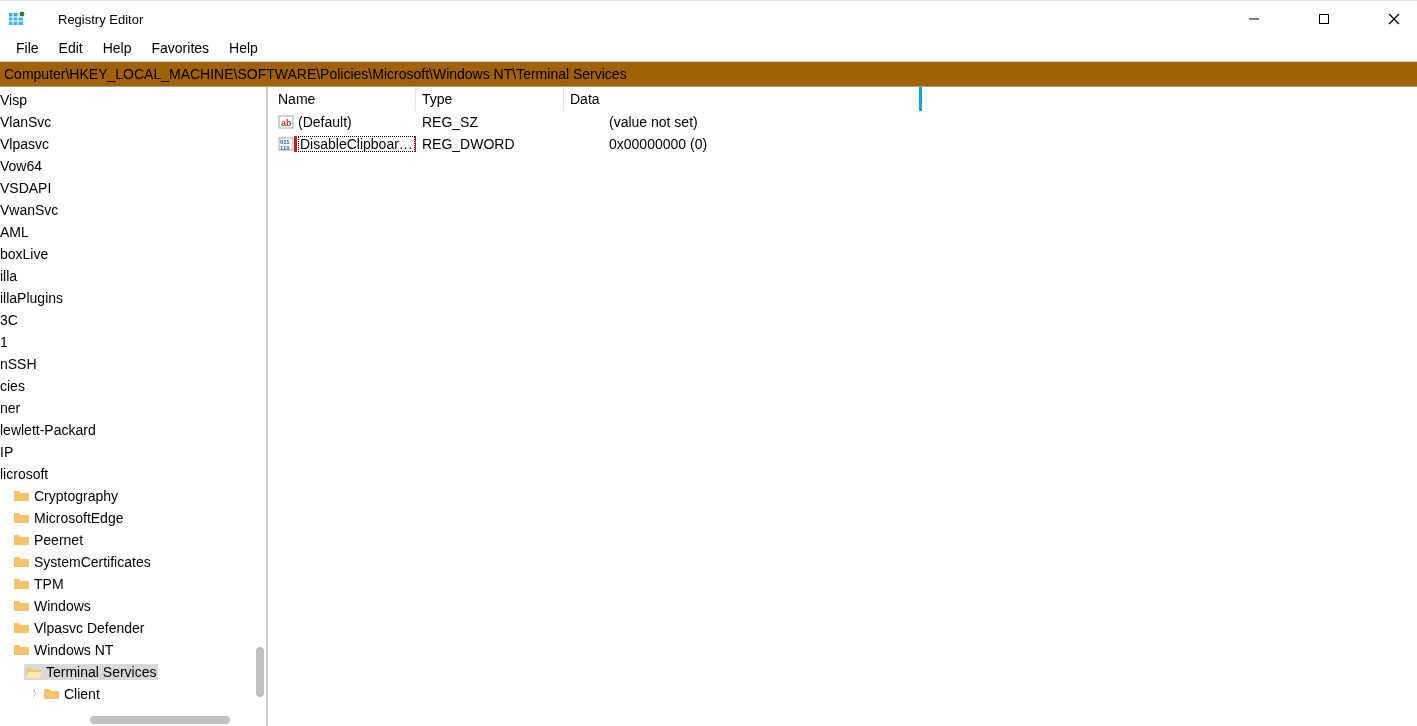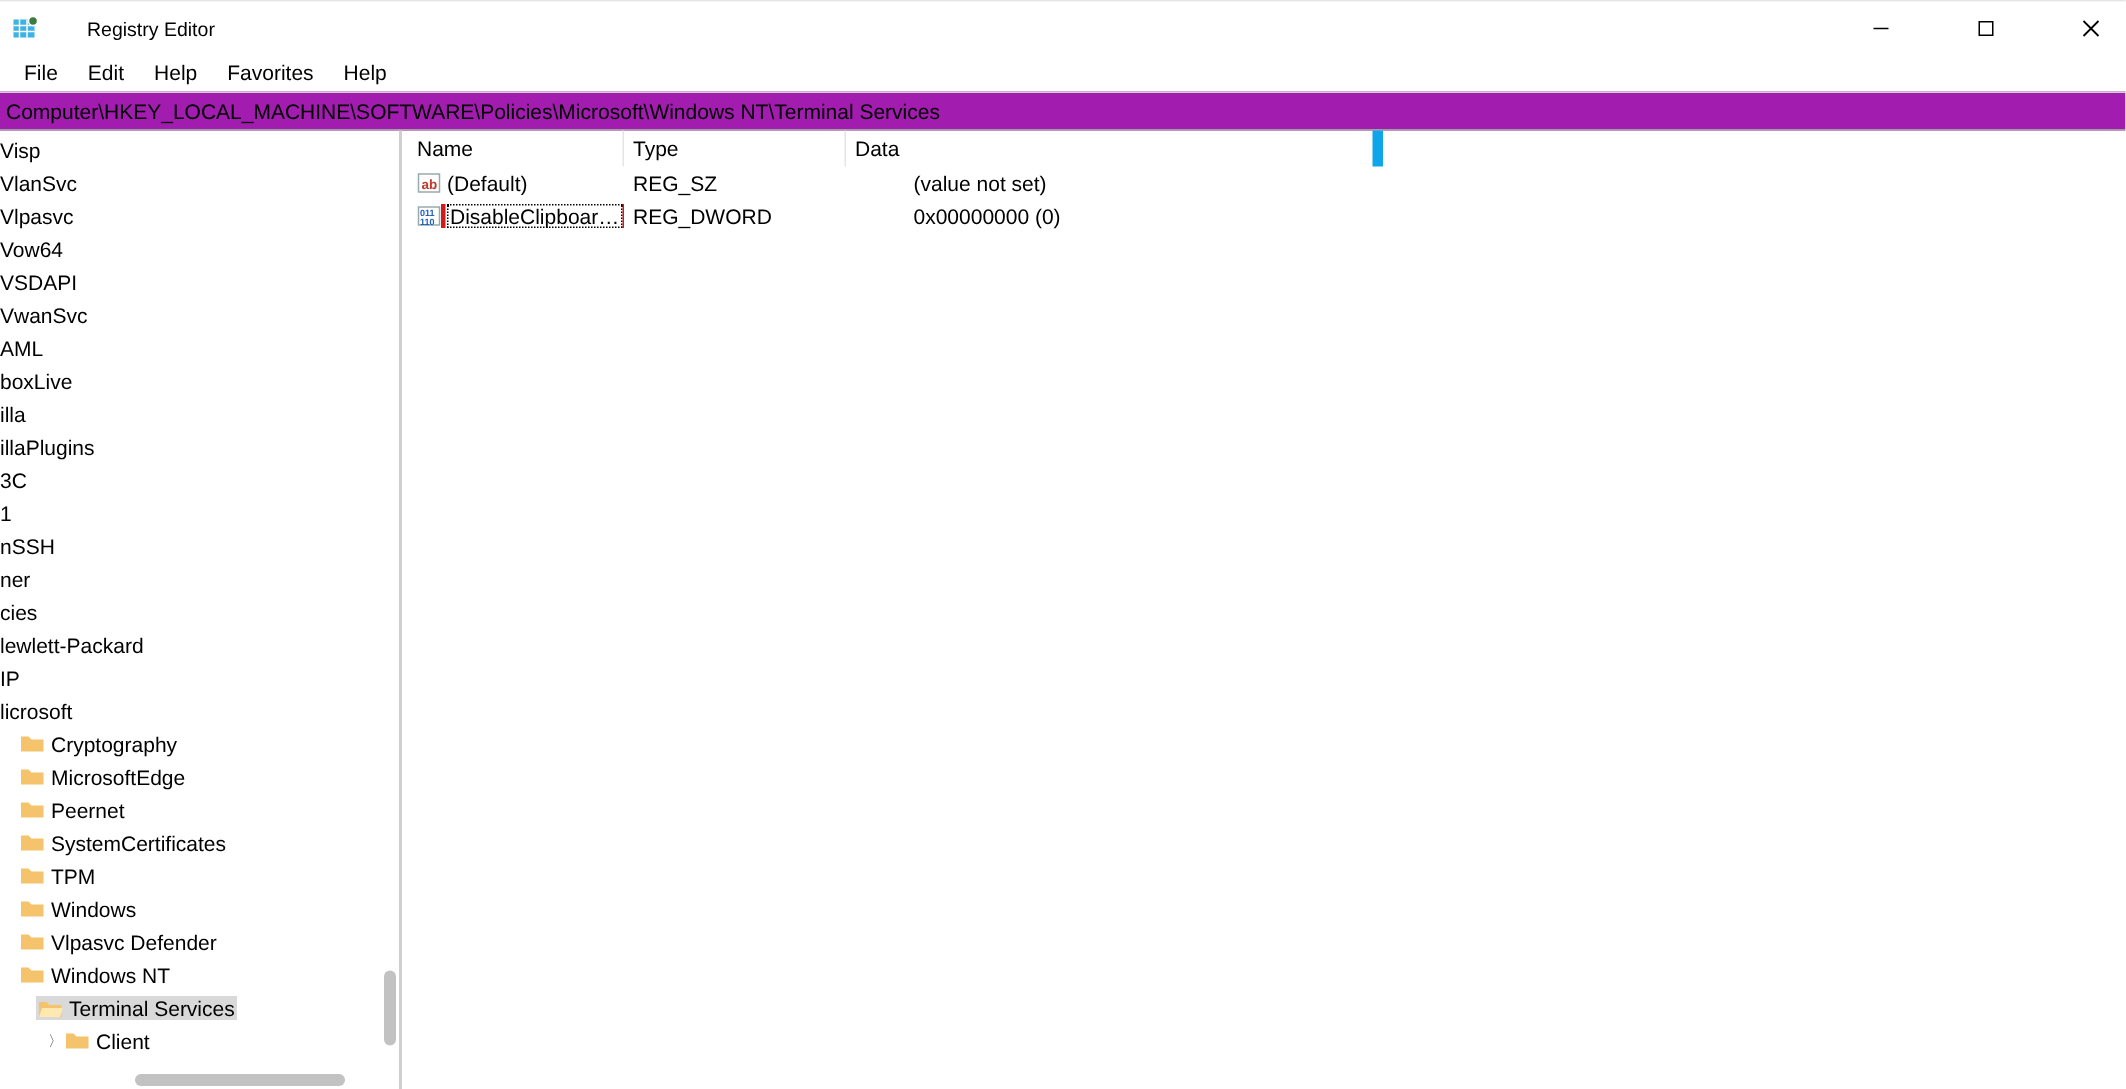--- a/index.html
+++ b/index.html
@@ -50,21 +50,21 @@
 
   
   .addressbar {
     height: 26px;
     border-top: 1px solid #d0d0d0;
     border-bottom: 1px solid #a0a0a0;
     display: flex;
     align-items: center;
     padding: 0 4px;
     font-size: 14px;
-    background: #a21caf;
+    background: #a16207;
   }
 
   
   .main {
     flex: 1;
     display: flex;
     min-height: 0;
   }
 
   
@@ -143,21 +143,21 @@
   }
   .listheader {
     height: 24px;
     display: flex;
     align-items: center;
     font-size: 14px;
     color: #000;
   }
   .col-name { width: 148px; padding-left: 10px; border-right: 1px solid #e5e5e5; }
   .col-type { width: 148px; padding-left: 6px; border-right: 1px solid #e5e5e5; }
-  .col-data { width: 358px; padding-left: 6px; border-right: 7px solid #0ea5e9; text-align: center; }
+  .col-data { width: 358px; padding-left: 6px; border-right: 3px solid #0ea5e9; text-align: center; }
   .listheader > div { height: 100%; display:flex; align-items:center; }
 
   .listrow {
     height: 22px;
     display: flex;
     align-items: center;
     font-size: 14px;
   }
   .listrow .c-name { width: 148px; padding-left: 10px; display:flex; align-items:center; gap:4px; overflow:hidden;text-align:center; }
   .listrow .c-type { width: 148px; padding-left: 6px; }
@@ -258,24 +258,24 @@
         <div class="tree-node ind0">
           <span class="label">3C</span>
         </div>
         <div class="tree-node ind0">
           <span class="label">1</span>
         </div>
         <div class="tree-node ind0">
           <span class="label">nSSH</span>
         </div>
         <div class="tree-node ind0">
+          <span class="label">cies</span>
+        </div>
+        <div class="tree-node ind0">
           <span class="label">ner</span>
-        </div>
-        <div class="tree-node ind0">
-          <span class="label">cies</span>
         </div>
         <div class="tree-node ind0">
           <span class="label">lewlett-Packard</span>
         </div>
         <div class="tree-node ind0">
           <span class="label">IP</span>
         </div>
         <div class="tree-node ind0">
           <span class="label">licrosoft</span>
         </div>

